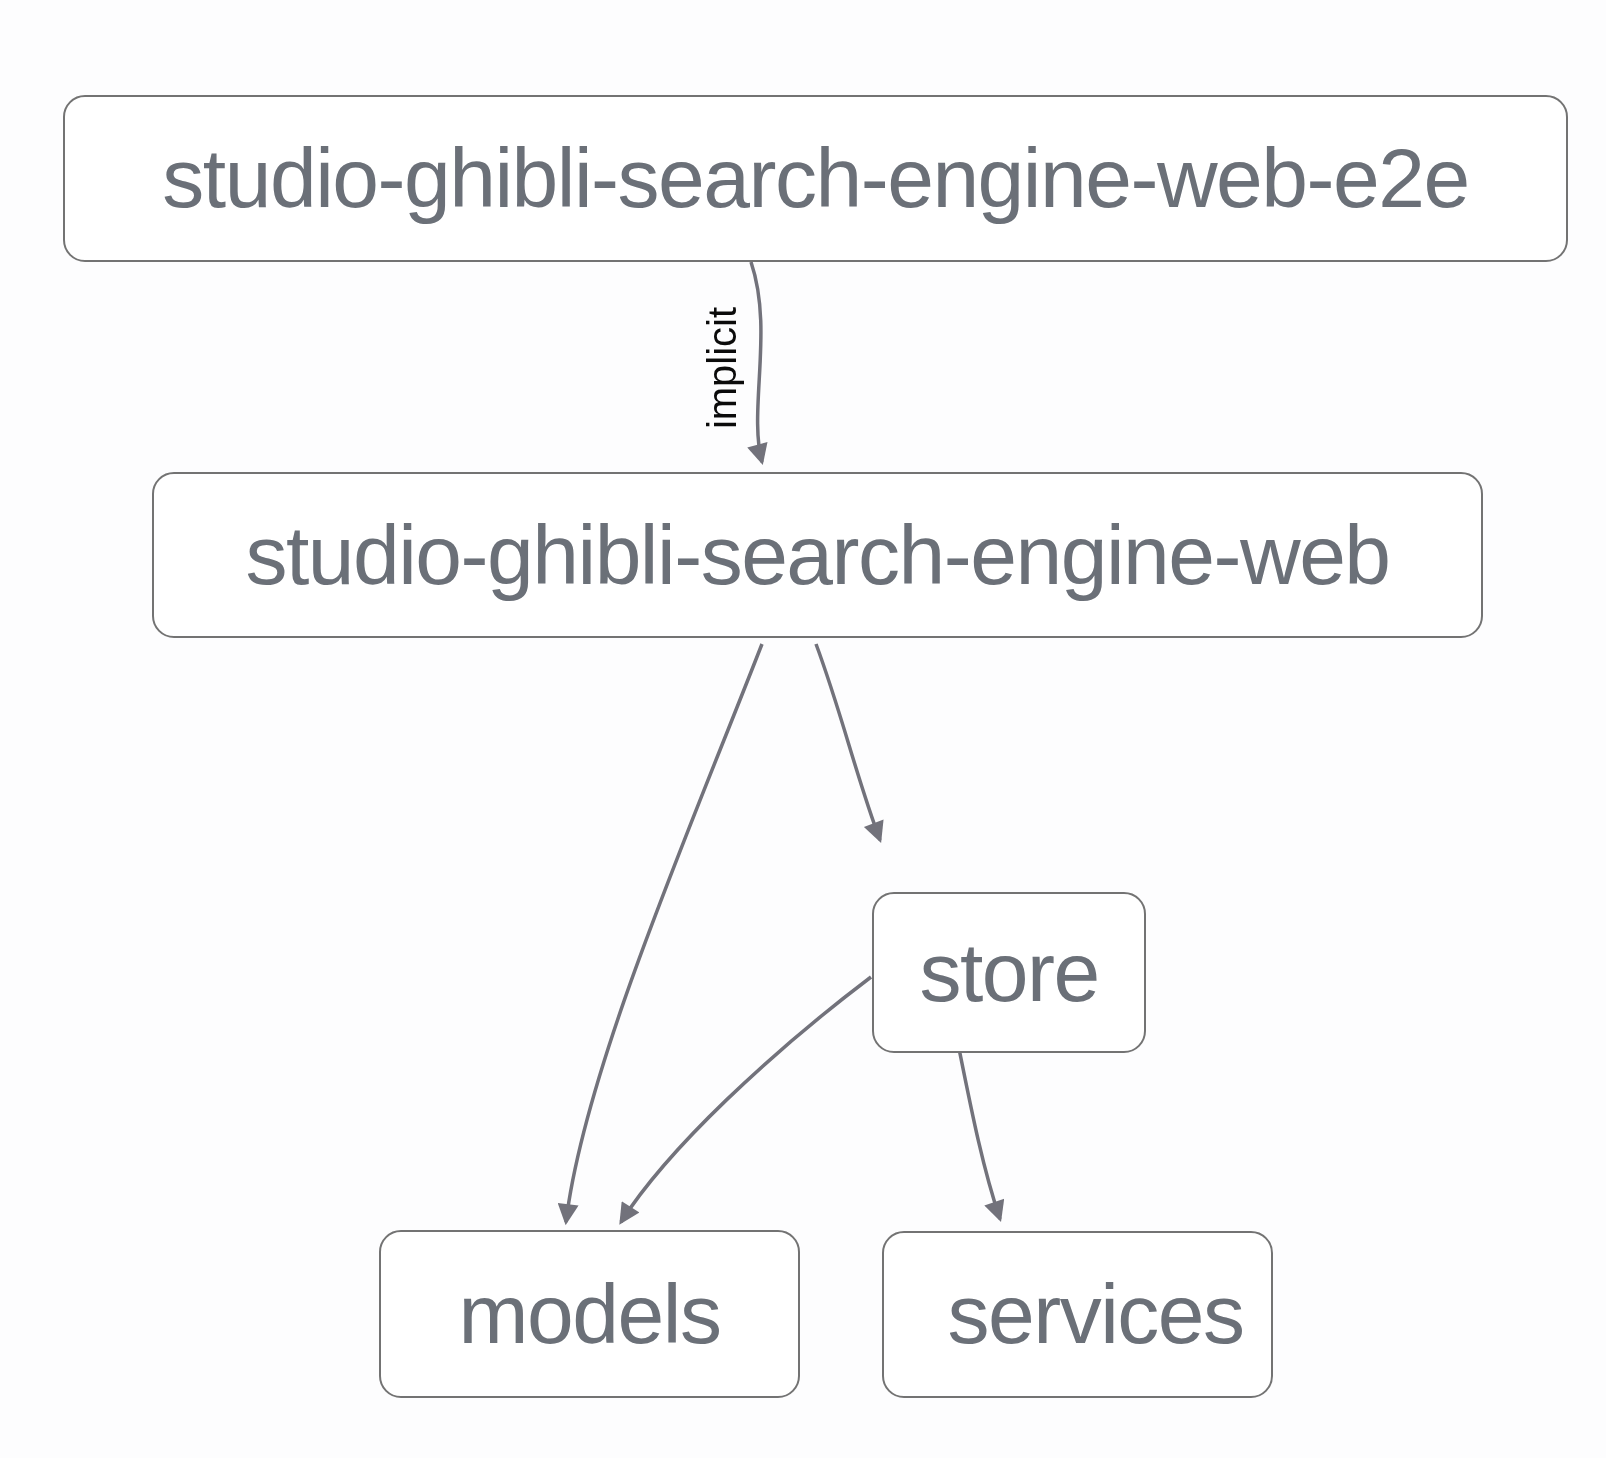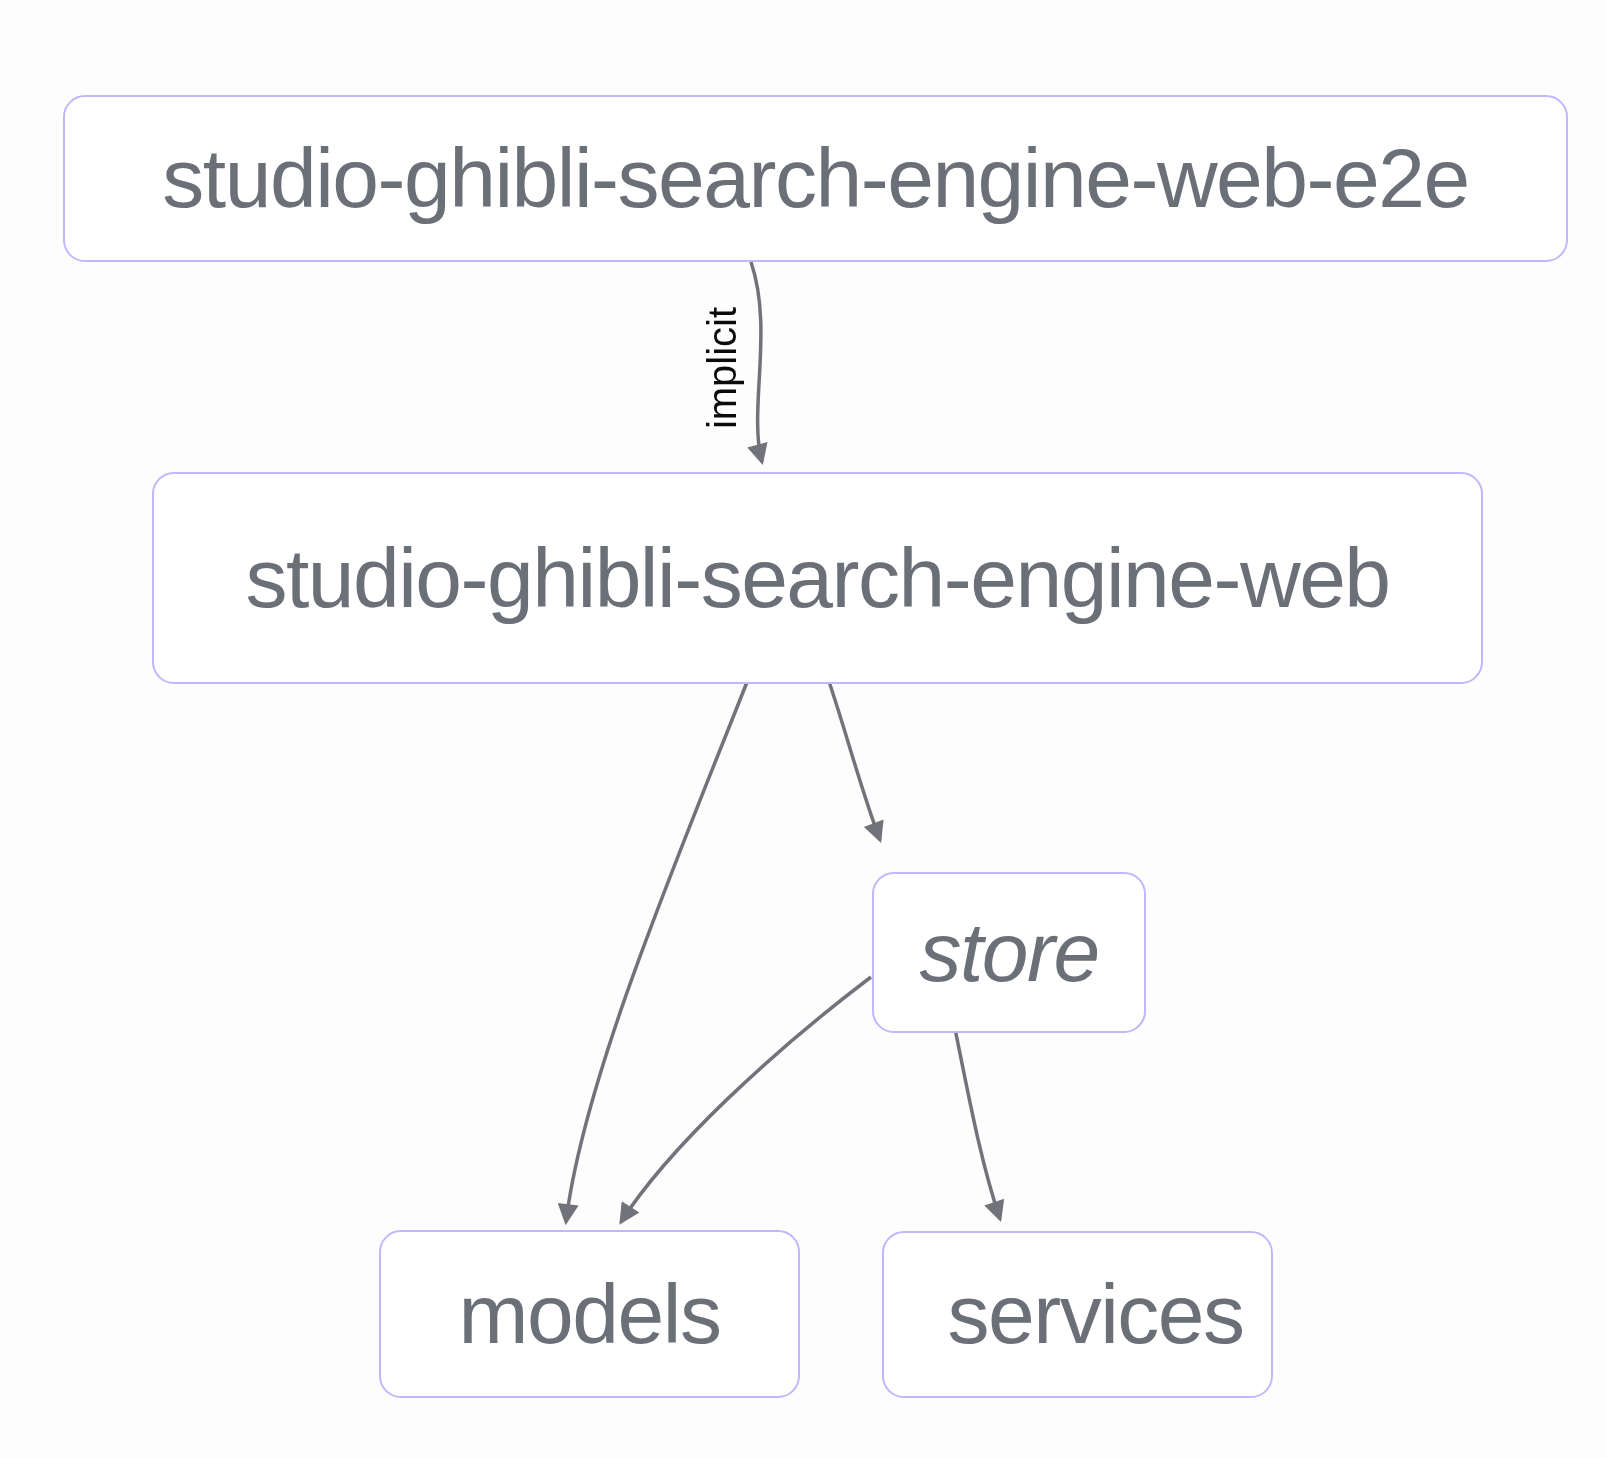--- a/index.html
+++ b/index.html
@@ -25,34 +25,34 @@
   }
   .edge {
     fill: none;
     stroke: #72727b;
     stroke-width: 3.5;
   }
   .node {
     position: absolute;
     box-sizing: border-box;
     background: #ffffff;
-    border: 2px solid #c4b5fd;
+    border: 2px solid #737373;
     border-radius: 22px;
     display: flex;
     align-items: center;
     justify-content: center;
     color: #6b7078;
     font-size: 84px;
     letter-spacing: -1.5px;
     white-space: nowrap;
     cursor: pointer;
   }
   .node-e2e      { left: 63px;  top: 95px;   width: 1505px; height: 167px; }
-  .node-web      { left: 152px; top: 472px;  width: 1331px; height: 212px; }
-  .node-store    { left: 872px; top: 872px;  width: 274px;  height: 161px; font-style: italic; }
+  .node-web      { left: 152px; top: 472px;  width: 1331px; height: 166px; }
+  .node-store    { left: 872px; top: 892px;  width: 274px;  height: 161px; }
   .node-models   { left: 379px; top: 1230px; width: 421px;  height: 168px; }
   .node-services { left: 882px; top: 1231px; width: 391px;  height: 167px; padding-left: 36px; }
   .edge-label {
     position: absolute;
     left: 722px;
     top: 368px;
     transform: translate(-50%, -50%) rotate(-90deg);
     font-size: 40px;
     color: #0b0b0b;
     white-space: nowrap;

